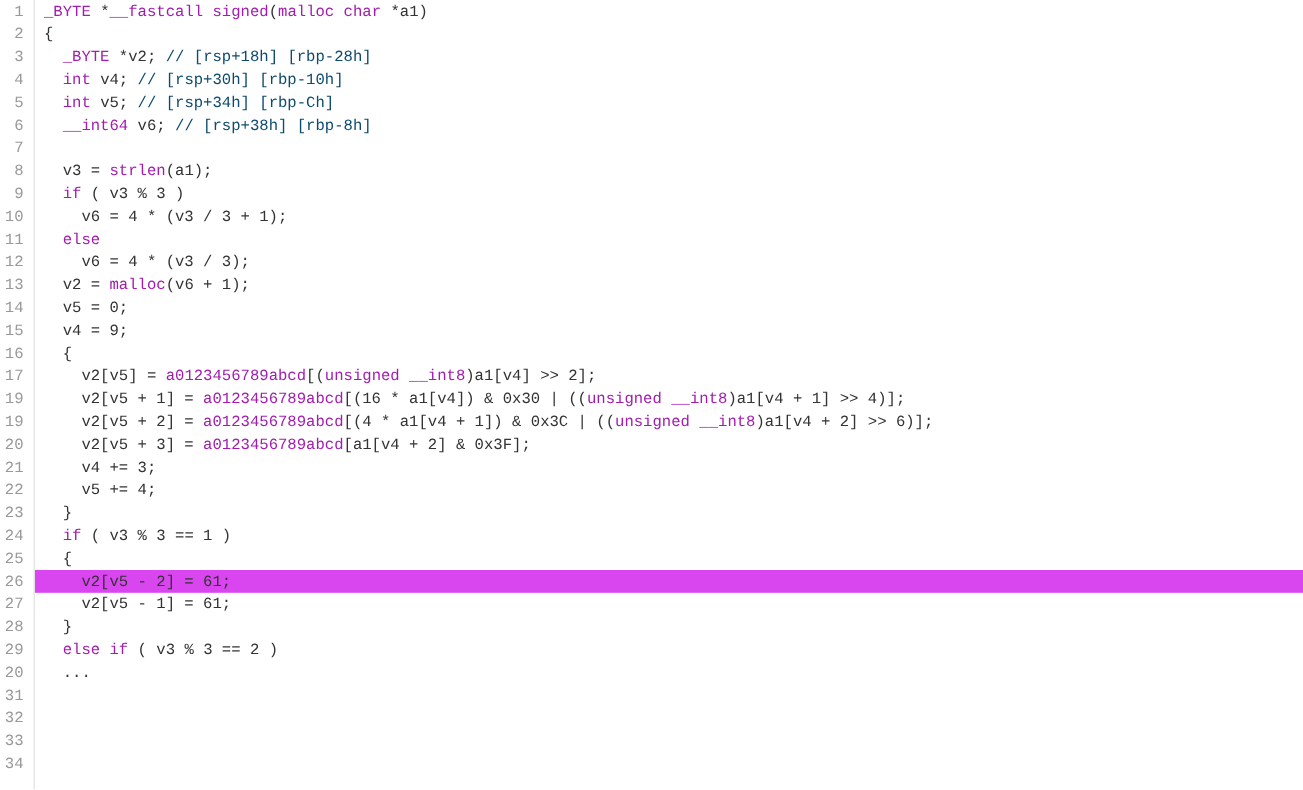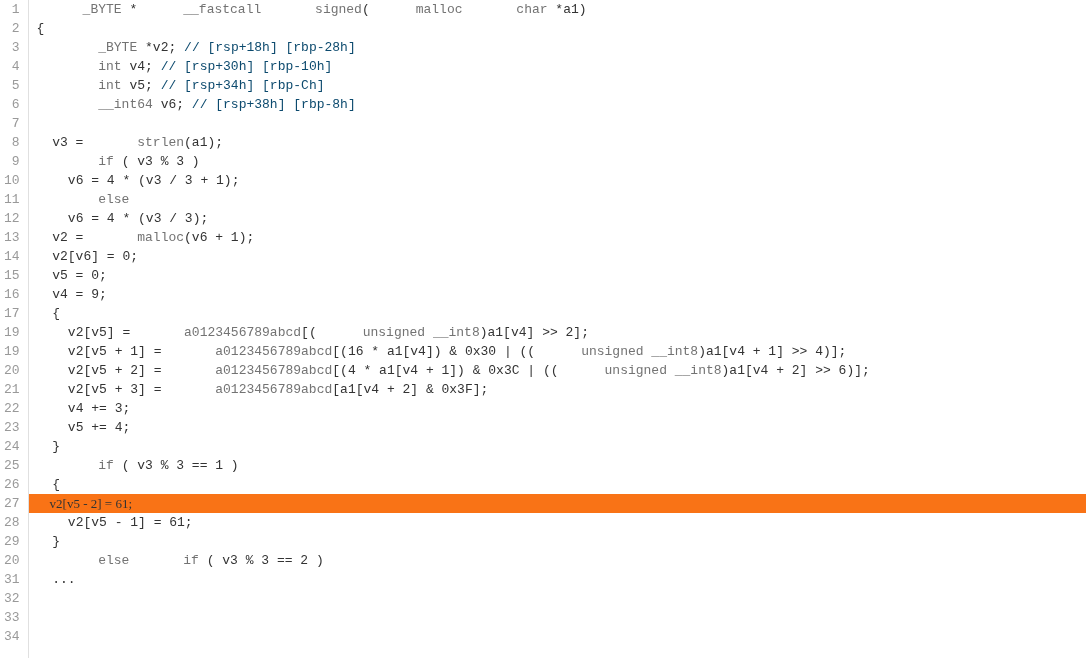--- a/index.html
+++ b/index.html
@@ -36,25 +36,24 @@
       position: relative;
     }
     .code-line {
       line-height: 19px;
       height: 19px;
       white-space: pre;
       padding-left: 8px;
       color: #1a1a1a;
     }
     .code-line.highlighted {
-      background: #f97316;
-      font-family: Liberation Serif, serif;
+      background: #d946ef;
     } 
     .comment { color: #0c4a6e; }
-    .blue { color: #737373; margin-left: 46px; }
+    .blue { color: #a21caf; }
     .plain { color: #333333; }
   </style>
 </head>
 <body>
 
 <div class="code-container">
   <div class="line-numbers">
     <div>1</div>
     <div>2</div>
     <div>3</div>
@@ -112,21 +111,20 @@
     <div class="code-line">  <span class="blue">if</span> <span class="plain">( v3 % 3 )</span></div>
 
     <div class="code-line">    <span class="plain">v6 = 4 * (v3 / 3 + 1);</span></div>
 
     <div class="code-line">  <span class="blue">else</span></div>
 
     <div class="code-line">    <span class="plain">v6 = 4 * (v3 / 3);</span></div>
 
     <div class="code-line">  <span class="plain">v2 = </span><span class="blue">malloc</span><span class="plain">(v6 + 1);</span></div>
 
-    <div class="code-line">  <span class="plain">v2[v6] = 0;</span></div>
 
     <div class="code-line">  <span class="plain">v5 = 0;</span></div>
 
     <div class="code-line">  <span class="plain">v4 = 9;</span></div>
 
 
     <div class="code-line">  <span class="plain">{</span></div>
 
     <div class="code-line">    <span class="plain">v2[v5] = </span><span class="blue">a0123456789abcd</span><span class="plain">[(</span><span class="blue">unsigned __int8</span><span class="plain">)a1[v4] &gt;&gt; 2];</span></div>
 

